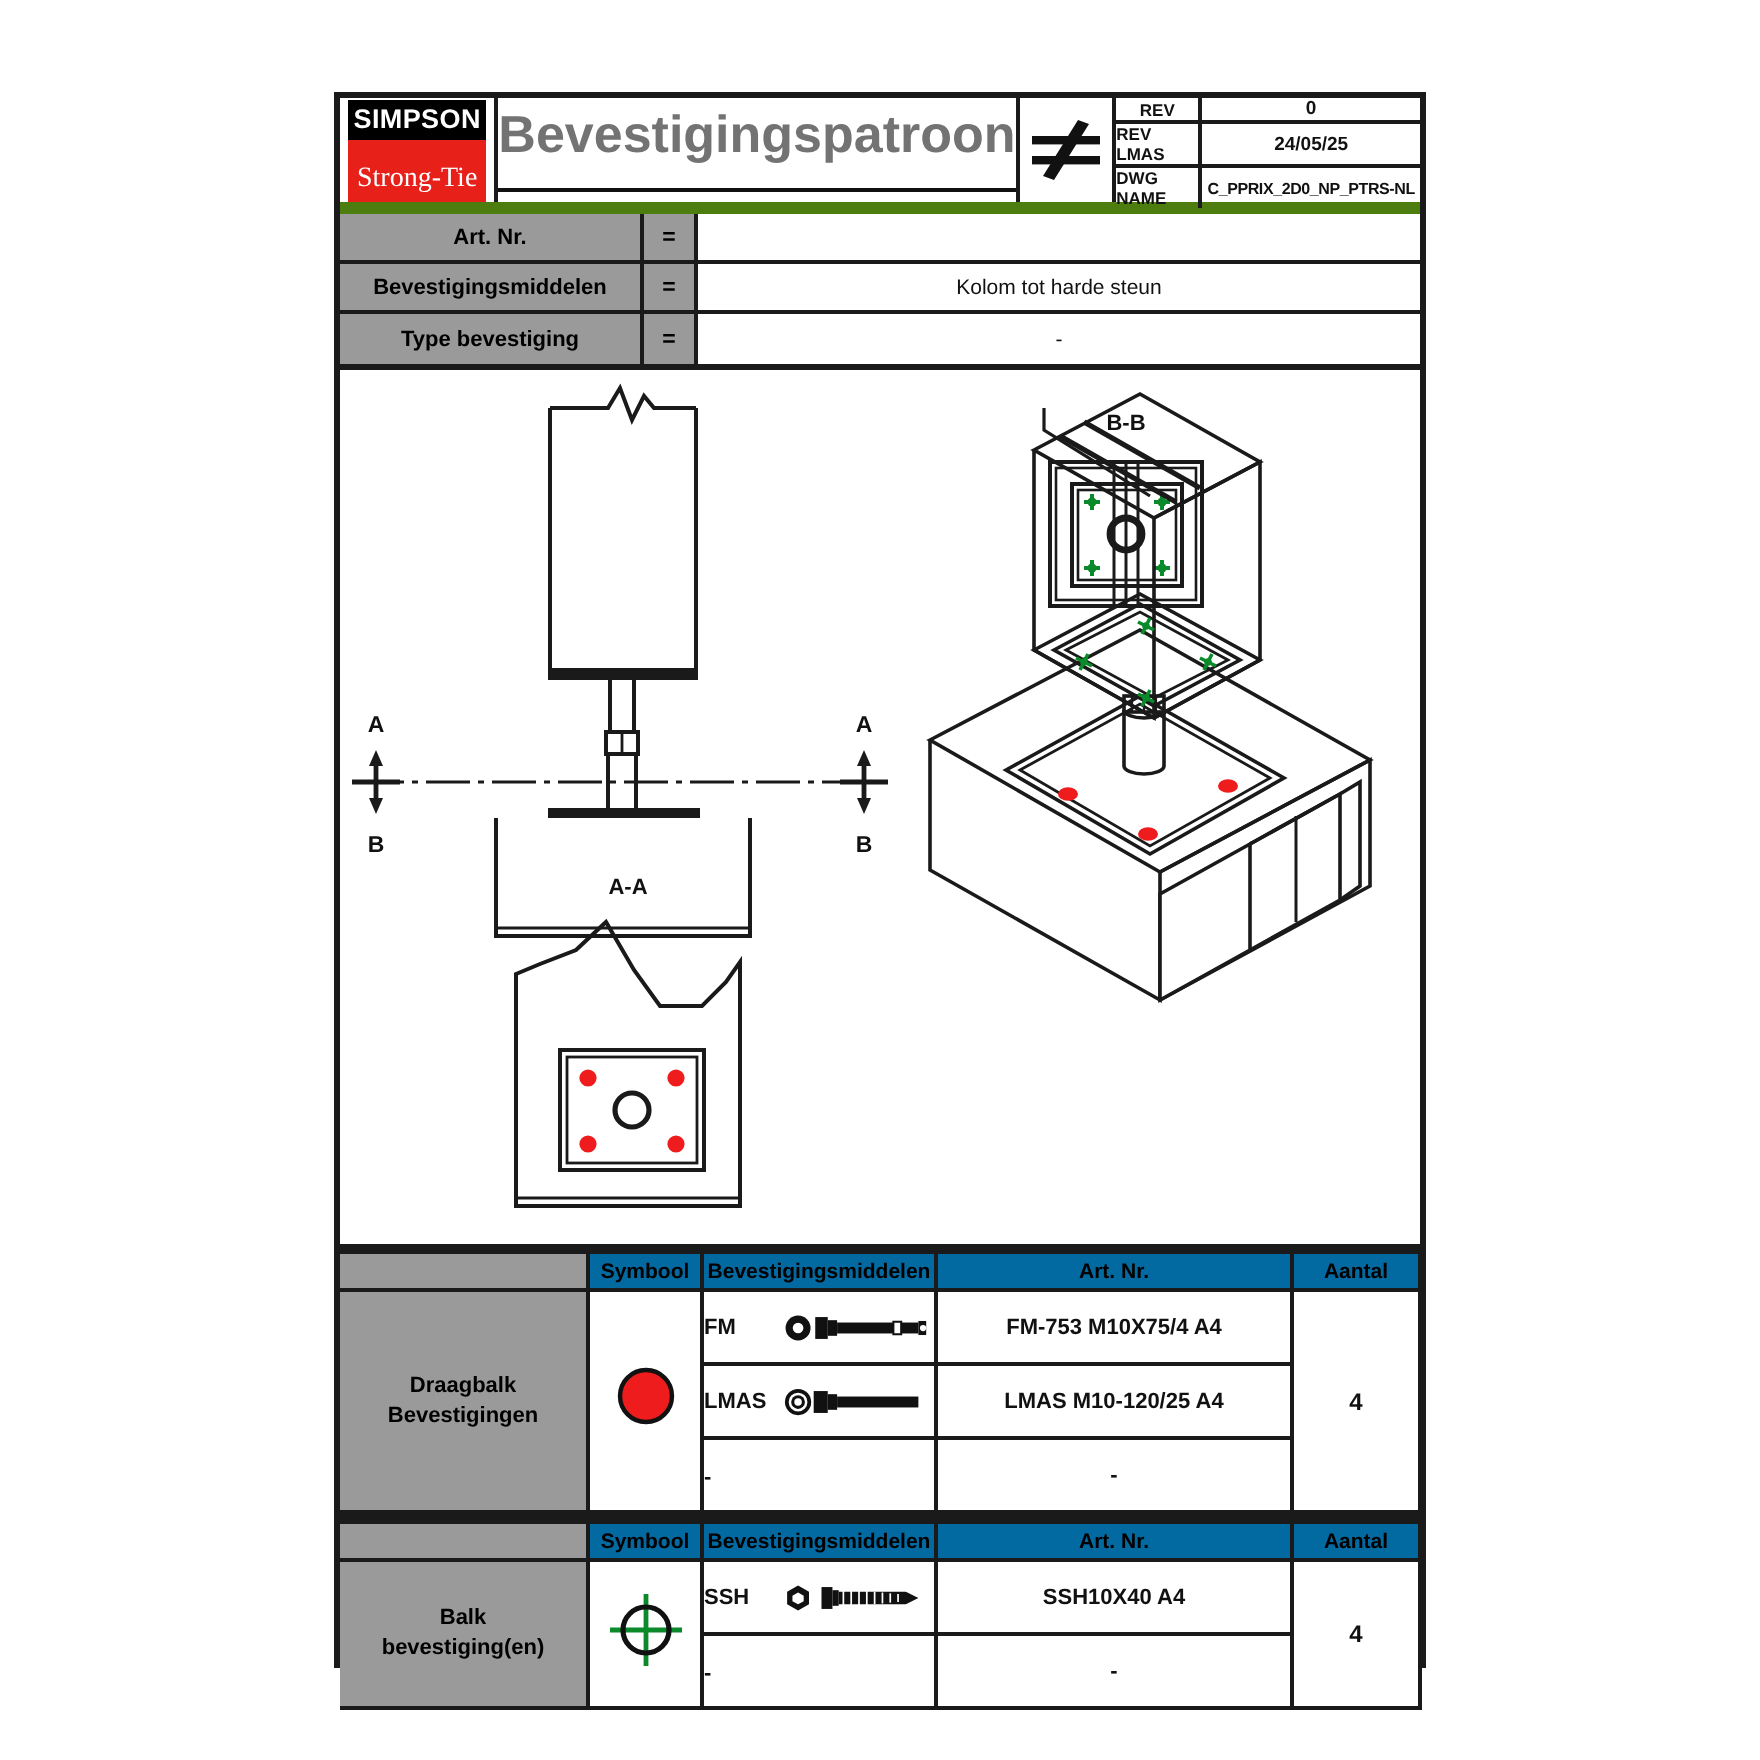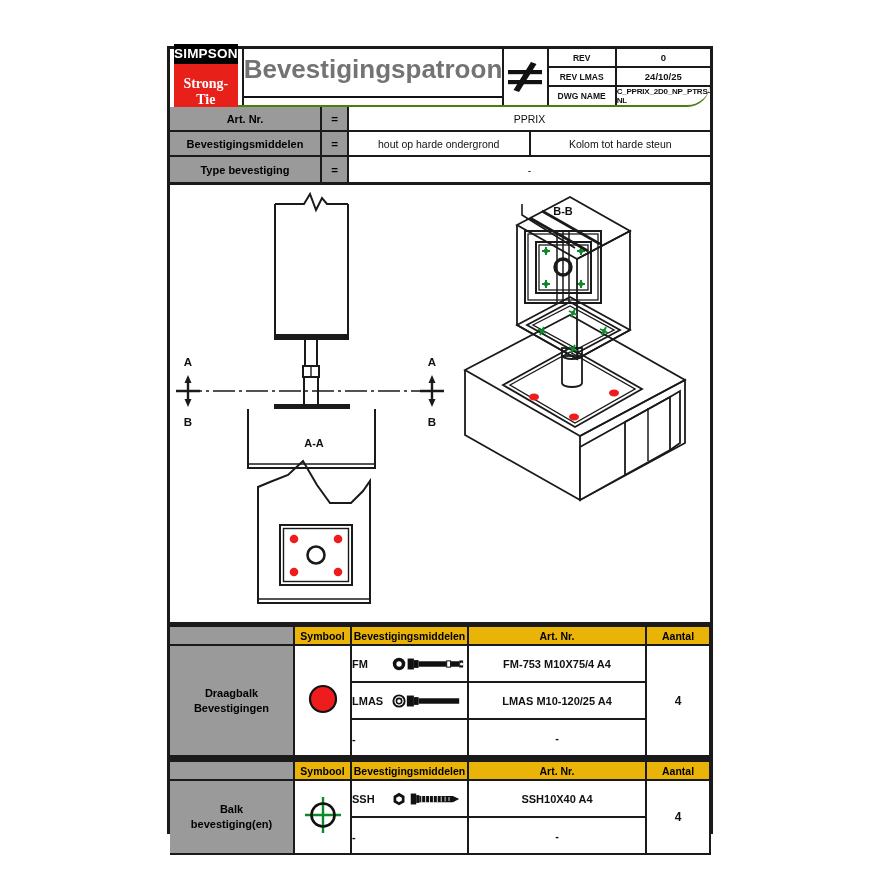--- a/index.html
+++ b/index.html
@@ -12,41 +12,40 @@
   #sheet {
     position: absolute;
     left: 167px; top: 46px;
     width: 546px; height: 788px;
     border: 3px solid #1a1a1a;
     background: #fff;
   }
   .hdr {
     display: flex;
     height: 58px;
-    border-bottom: 2px solid #4d7c0f;
-    border-radius: 23px;
+    border-bottom: 6px solid #4d7c0f;
   }
   .logo-cell {
     width: 92px;
     border-right: 2px solid #1a1a1a;
     display: flex; flex-direction: column;
     justify-content: center; align-items: stretch;
     padding: 3px 4px;
     background: #fff;
   }
   .logo-top {
     background: #000; color: #fff;
     font-weight: bold; font-size: 13.5px;
     text-align: center; letter-spacing: .2px;
     padding: 2px 0 3px;
     font-family: "Liberation Sans", sans-serif;
   }
   .logo-bot {
     background: #e8201a; color: #fff;
-    font-weight: bold; font-size: 14px;
+    font-weight: normal; font-size: 14px;
     text-align: center; padding: 12px 0 3px;
     font-family: "Liberation Serif", serif;
   }
   .title-cell {
     flex: 1;
     display: flex; align-items: center; justify-content: center;
     border-right: 2px solid #1a1a1a;
   }
   .title-cell span {
     font-size: 26px; font-weight: bold; color: #737373;
@@ -58,21 +57,21 @@
     border-right: 2px solid #1a1a1a;
     display: flex; align-items: center; justify-content: center;
   }
   .rev-block { width: 180px; display: flex; flex-direction: column; }
   .rev-row {
     display: flex; flex: 1;
     border-bottom: 2px solid #1a1a1a;
   }
   .rev-row:last-child { border-bottom: none; }
   .rev-lbl {
-    width: 68px;
+    width: 43px;
     border-right: 2px solid #1a1a1a;
     display: flex; align-items: center; justify-content: center;
     font-size: 8.5px; font-weight: bold; color: #111;
   }
   .rev-val {
     flex: 1;
     display: flex; align-items: center; justify-content: center;
     font-size: 9.5px; font-weight: bold; color: #111;
   }
   .rev-val.small { font-size: 8px; letter-spacing: -.2px; }
@@ -114,21 +113,21 @@
   .legend:last-child { border-bottom: none; }
   .legend table {
     width: 100%; border-collapse: collapse;
     table-layout: fixed;
   }
   .legend td, .legend th {
     border: 2px solid #1a1a1a;
     padding: 0;
   }
   .legend th {
-    background: #eab308; color: #000;
+    background: #0369a1; color: #000;
     font-size: 10.5px; font-weight: bold;
     height: 19px;
   }
   .cat-cell {
     background: #9a9a9a; color: #000;
     font-size: 11px; font-weight: bold;
     text-align: center; line-height: 1.35;
   }
   .sym-cell { background: #fff; text-align: center; vertical-align: middle; }
   .fast-cell {
@@ -176,39 +175,37 @@
       </svg>
     </div>
 
     <div class="rev-block">
       <div class="rev-row">
         <div class="rev-lbl">REV</div>
         <div class="rev-val">0</div>
       </div>
       <div class="rev-row">
         <div class="rev-lbl">REV LMAS</div>
-        <div class="rev-val">24/10/25</div>
+        <div class="rev-val">24/05/25</div>
       </div>
       <div class="rev-row">
         <div class="rev-lbl">DWG NAME</div>
         <div class="rev-val small">C_PPRIX_2D0_NP_PTRS-NL</div>
       </div>
     </div>
   </div>
 
   <div class="spec">
     <div class="spec-row">
       <div class="spec-lbl">Art. Nr.</div>
       <div class="spec-eq">=</div>
-      <div class="spec-val">PPRIX</div>
     </div>
     <div class="spec-row">
       <div class="spec-lbl">Bevestigingsmiddelen</div>
       <div class="spec-eq">=</div>
-      <div class="spec-val">hout op harde ondergrond</div>
       <div class="spec-val">Kolom tot harde steun</div>
     </div>
     <div class="spec-row">
       <div class="spec-lbl">Type bevestiging</div>
       <div class="spec-eq">=</div>
       <div class="spec-val">-</div>
     </div>
   </div>
 
   <div id="canvas-area">

